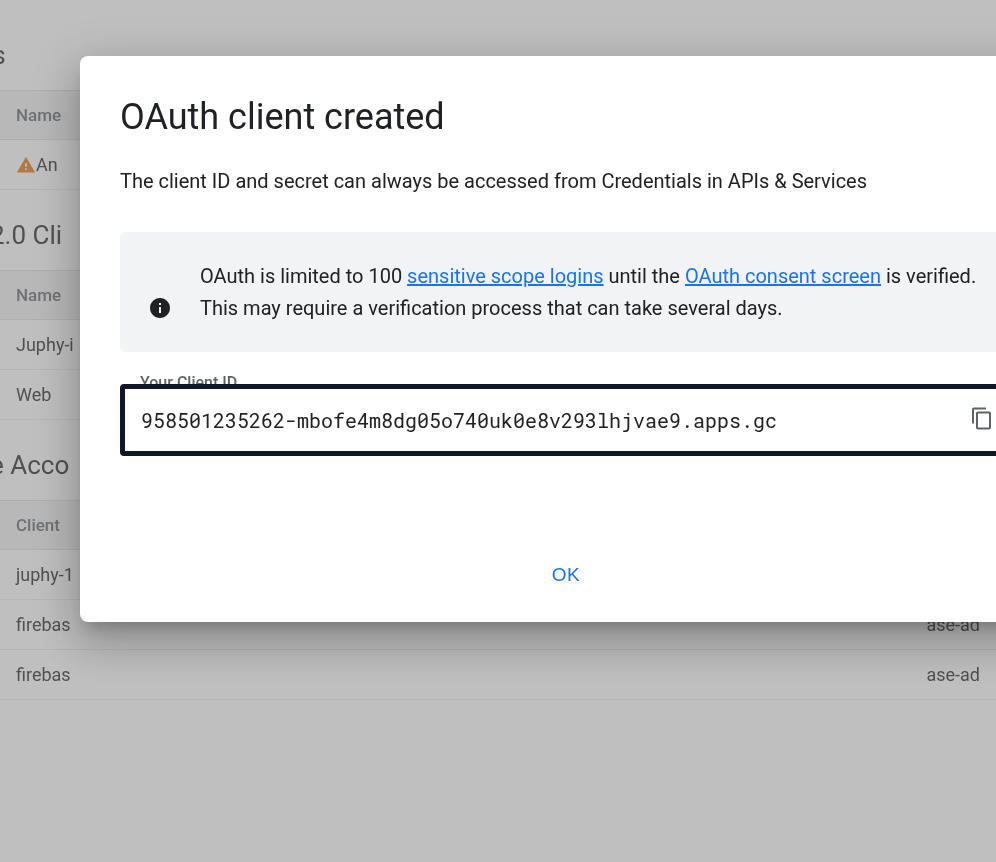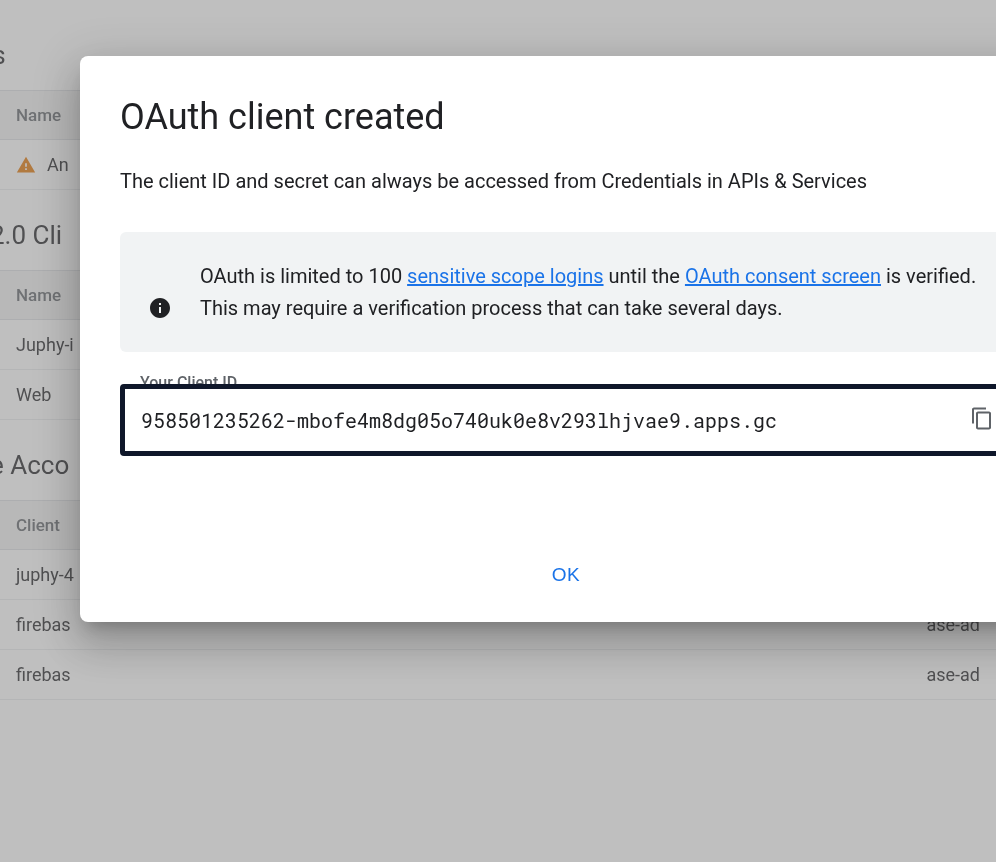--- a/index.html
+++ b/index.html
@@ -192,21 +192,21 @@
       background: none;
       border: none;
       color: #1a73e8;
       font-size: 19px;
       font-weight: 500;
       cursor: pointer;
       padding: 8px 12px;
       letter-spacing: 0.5px;
     }
     
-    .left-cell { display: flex; align-items: center; gap: 11px; }
+    .left-cell { display: flex; align-items: center; gap: 0; }
   </style>
 </head>
 <body>
 
 <div class="bg-page">
 
   <div class="bg-header">ys</div>
 
   <div class="bg-table-header">
     <span>Name</span>
@@ -246,21 +246,21 @@
     <span class="left-cell">
       <span>e</span>
       <span class="sort-arrow">
         <svg width="20" height="20" viewBox="0 0 24 24" fill="#202124">
             <path d="M4 12l1.41 1.41L11 7.83V20h2V7.83l5.58 5.59L20 12l-8-8-8 8z"></path>
           </svg>
       </span>
     </span>
   </div>
   <div class="bg-row">
-    <span>juphy-4</span>
+    <span>juphy-1</span>
     <span>Client</span>
   </div>
   <div class="bg-row">
     <span>firebas</span>
     <span>ase-ad</span>
   </div>
   <div class="bg-row">
     <span>firebas</span>
     <span>ase-ad</span>
   </div>

